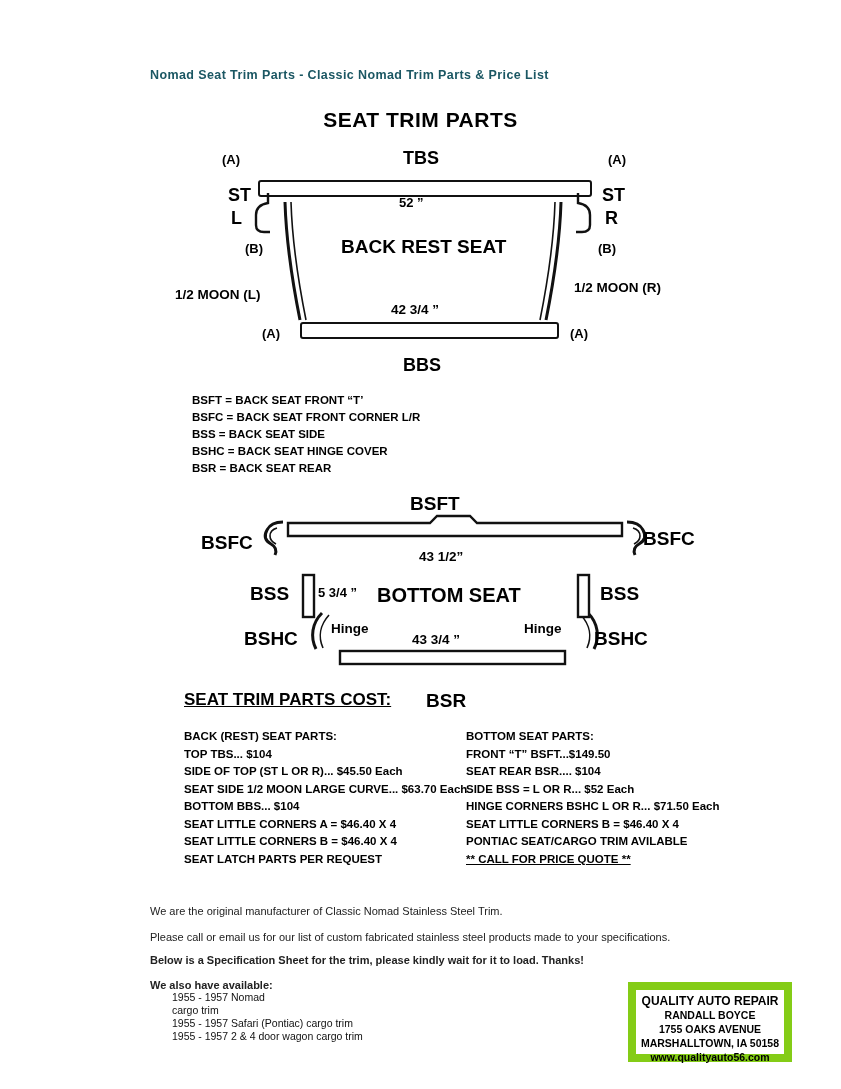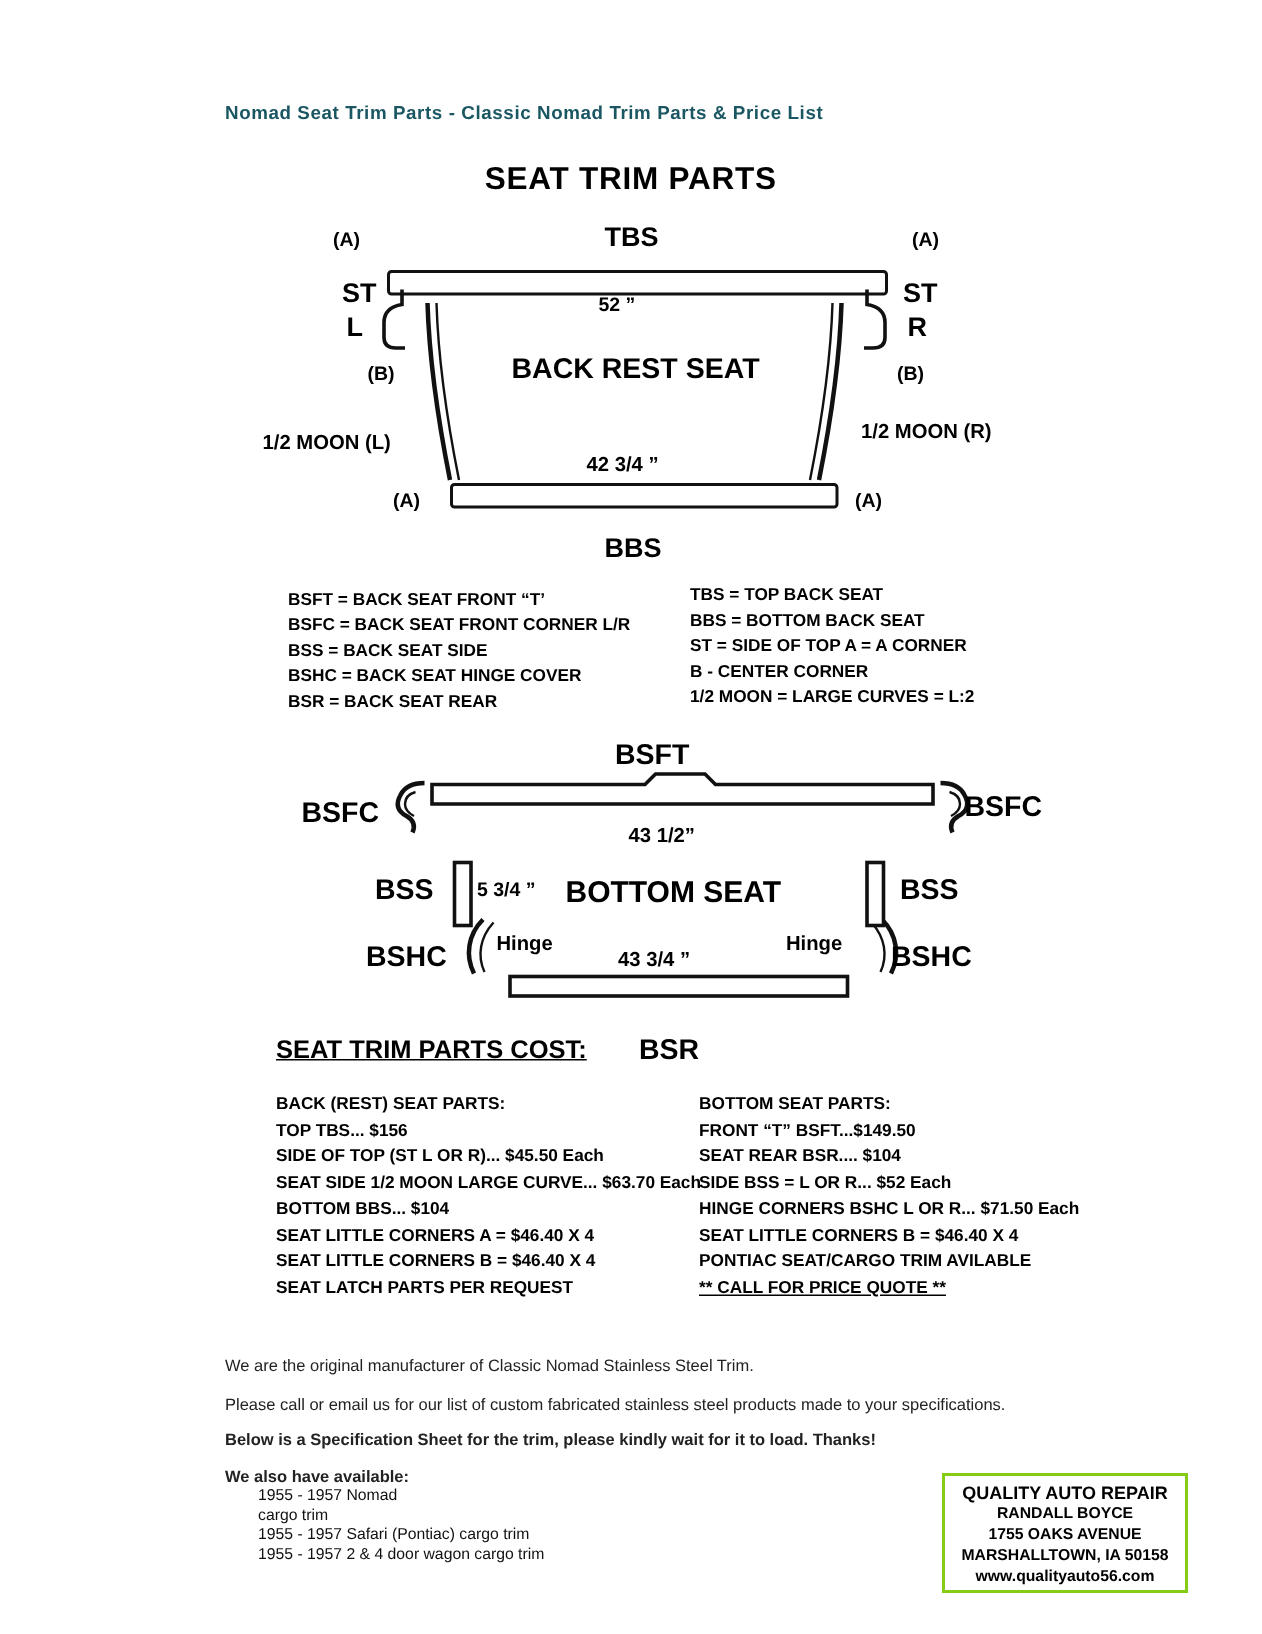--- a/index.html
+++ b/index.html
@@ -43,21 +43,21 @@
   .callout{text-decoration:underline;}
 
   
   .foot{position:absolute;font-size:11px;color:#222;line-height:16px;}
   .foot.bold{font-weight:bold;}
   .foot-list{position:absolute;font-size:10.5px;line-height:13px;color:#111;}
 
   
   .card{
     position:absolute;left:628px;top:982px;width:164px;height:80px;
-    border:2px solid #84cc16;background:#fff;
+    border:8px solid #84cc16;background:#fff;
     text-align:center;font-size:10.5px;font-weight:bold;line-height:14px;
     padding-top:4px;box-sizing:border-box;
   }
   .card .big{font-size:12px;}
 
   svg{overflow:visible;}
 </style>
 </head>
 <body>
 
@@ -115,27 +115,20 @@
   </div>
 
   <div class="legend" style="left:192px;top:392px;">
     <div>BSFT = BACK SEAT FRONT “T’</div>
     <div>BSFC = BACK SEAT FRONT CORNER L/R</div>
     <div>BSS = BACK SEAT SIDE</div>
     <div>BSHC = BACK SEAT HINGE COVER</div>
     <div>BSR = BACK SEAT REAR</div>
   </div>
 
-  <div class="legend" style="left:460px;top:389px;">
-    <div>TBS = TOP BACK SEAT</div>
-    <div>BBS = BOTTOM BACK SEAT</div>
-    <div>ST = SIDE OF TOP          A = A CORNER</div>
-    <div>B - CENTER CORNER</div>
-    <div>1/2 MOON = LARGE CURVES = L:2</div>
-  </div>
 
   <div class="botdiag">
 
     <div class="lbl" style="left:410px;top:-2px;font-size:19px;">BSFT</div>
 
     <svg style="position:absolute;left:0;top:0;width:841px;height:210px;">
 
       <path d="M288,41 L288,28 L430,28 L437,21 L470,21 L477,28 L622,28 L622,41 Z" fill="#fff" stroke="#111" stroke-width="2.4"></path>
 
       <path d="M283,27 q-12,0 -16,8 q-5,9 4,14 q7,4 4,11" fill="none" stroke="#111" stroke-width="3"></path>
@@ -176,21 +169,21 @@
     <div class="lbl" style="left:244px;top:133px;font-size:19px;">BSHC</div>
     <div class="lbl" style="left:594px;top:133px;font-size:19px;">BSHC</div>
 
     <div class="lbl" style="left:426px;top:195px;font-size:19px;">BSR</div>
   </div>
 
   <div class="price-head" style="left:184px;top:690px;">SEAT TRIM PARTS COST:</div>
 
   <div class="price-col" style="left:184px;top:716px;">
     <div>BACK (REST) SEAT PARTS:</div>
-    <div>TOP TBS... $156</div>
+    <div>TOP TBS... $104</div>
     <div>SIDE OF TOP (ST L OR R)... $45.50 Each</div>
     <div>SEAT SIDE 1/2 MOON LARGE CURVE... $63.70 Each</div>
     <div>BOTTOM BBS... $104</div>
     <div>SEAT LITTLE CORNERS A = $46.40 X 4</div>
     <div>SEAT LITTLE CORNERS B = $46.40 X 4</div>
     <div>SEAT LATCH PARTS PER REQUEST</div>
   </div>
 
   <div class="price-col" style="left:466px;top:716px;">
     <div>BOTTOM SEAT PARTS:</div>

